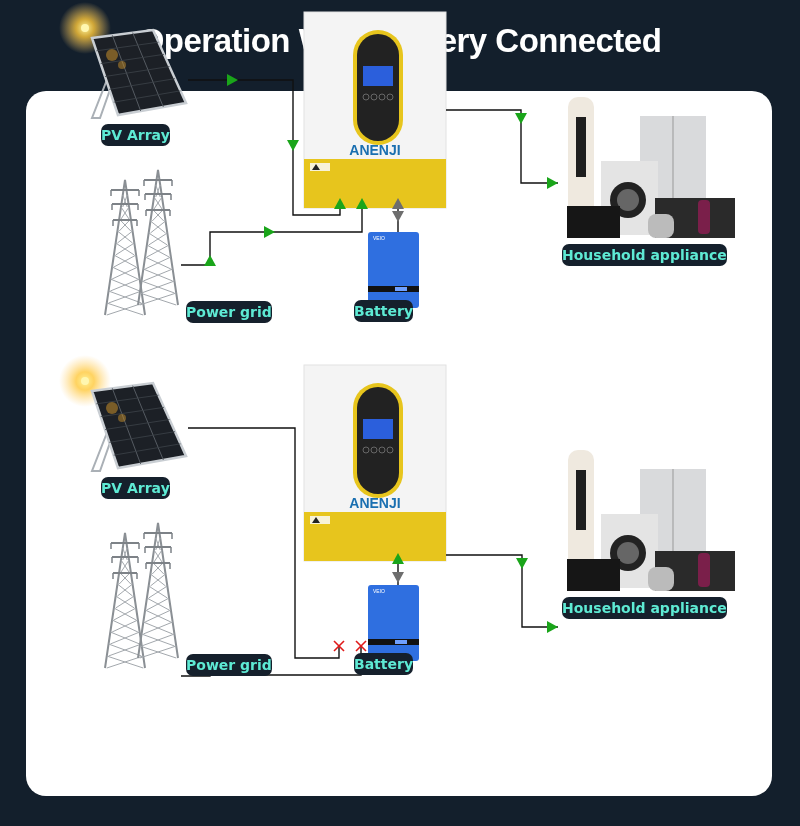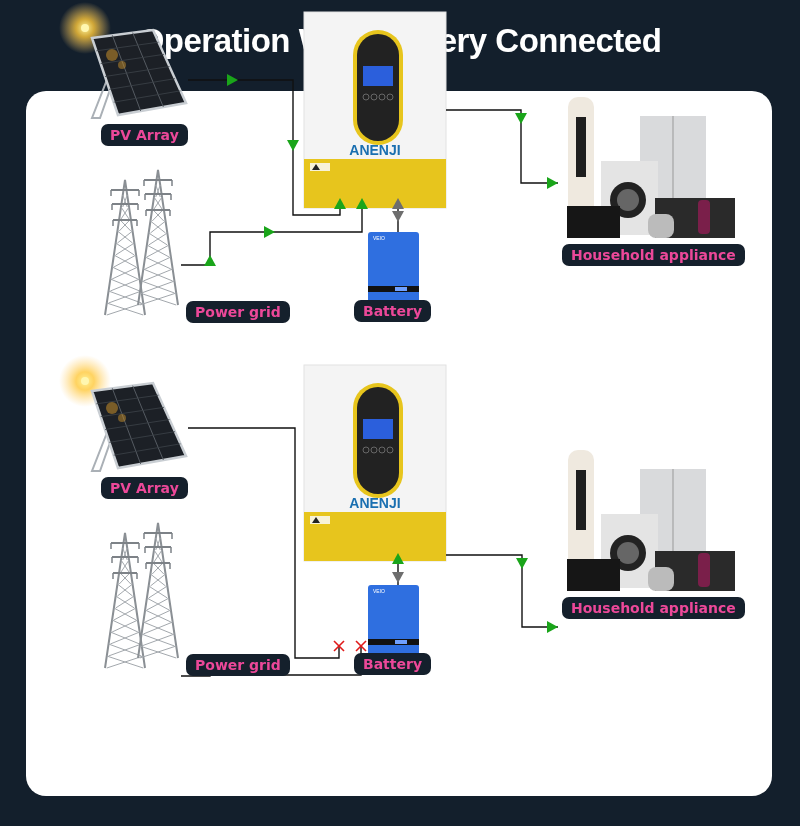--- a/index.html
+++ b/index.html
@@ -1,20 +1,20 @@
 <!DOCTYPE html>
 <html><head>
 <meta charset="utf-8">
 <style>
   html,body{margin:0;padding:0;}
   body{width:800px;height:826px;background:#131f2c;position:relative;overflow:hidden;font-family:"Liberation Sans",sans-serif;}
   .title{position:absolute;left:0;top:22px;width:800px;text-align:center;color:#fff;font-size:33px;font-weight:bold;letter-spacing:-0.5px;}
   .card{position:absolute;left:26px;top:91px;width:746px;height:705px;background:#fff;border-radius:20px;}
   .panel{position:absolute;left:0;width:800px;height:340px;}
-  .label{position:absolute;background:#15202c;color:#ec4899;font-weight:bold;font-size:14px;border-radius:7px;padding:3px 9px;white-space:nowrap;font-family:"DejaVu Sans",sans-serif;}
+  .label{position:absolute;background:#15202c;color:#5eead4;font-weight:bold;font-size:14px;border-radius:7px;padding:3px 0;white-space:nowrap;font-family:"DejaVu Sans",sans-serif;}
   svg.wires{position:absolute;left:0;top:0;}
 </style>
 </head>
 <body>
 
 <div class="title">Operation With Battery Connected</div>
 <div class="card"></div>
 
 <div id="panels">
     <div class="panel" style="top: 0px;">

